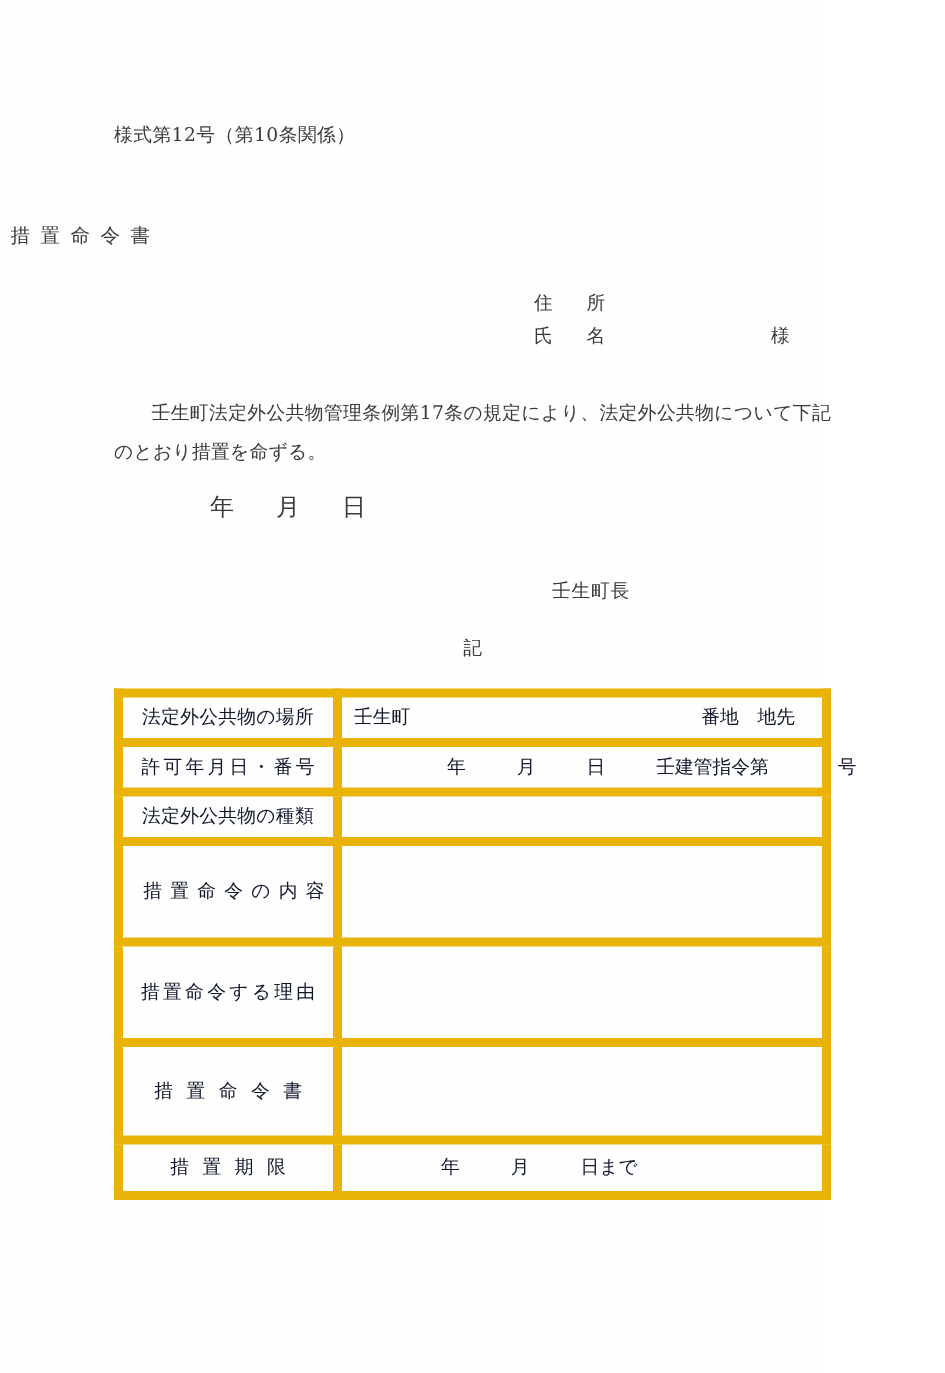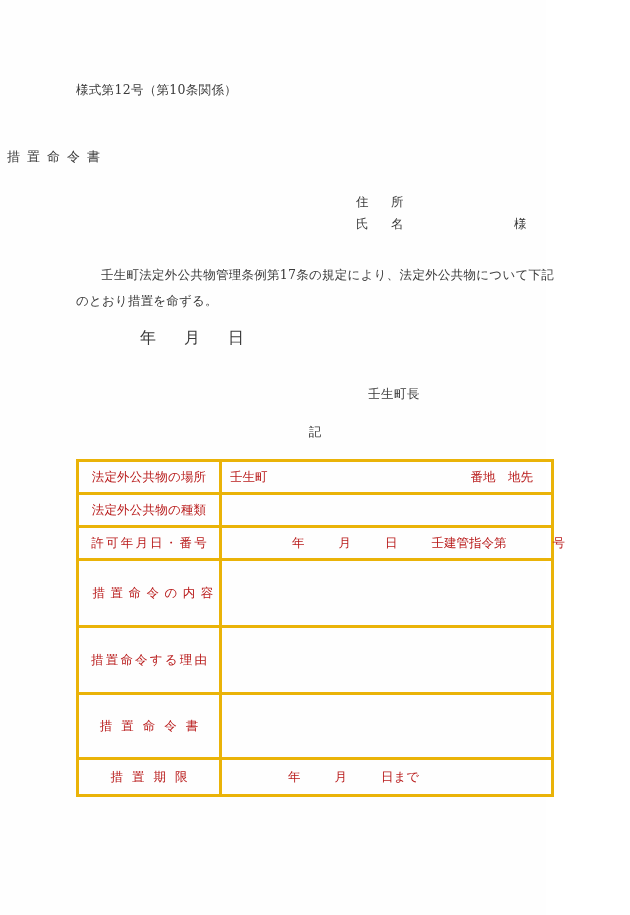--- a/index.html
+++ b/index.html
@@ -99,25 +99,25 @@
 
   
   .form-table {
     position: absolute;
     left: 76px; top: 459px;
     width: 478px;
     border-collapse: collapse;
     table-layout: fixed;
   }
   .form-table td {
-    border: 3px solid #eab308;
+    border: 6px solid #eab308;
     font-size: 12.5px;
     padding: 0 8px;
     vertical-align: middle;
-    color: #b91c1c;
+    color: #0f172a;
   }
   .form-table td.label {
     width: 124px;
     text-align: center;
     white-space: pre;
   }
   .form-table td.value {
     text-align: left;
     white-space: pre;
   }
@@ -163,27 +163,27 @@
   <div class="abs ki-marker">記</div>
 
   <table class="form-table">
     <tbody>
       <tr class="r-short">
         <td class="label lbl-none">法定外公共物の場所</td>
         <td class="value val-loc"><span>壬生町</span><span class="tail">番地　地先</span></td>
       </tr>
 
       <tr class="r-short">
-        <td class="label lbl-none">法定外公共物の種類</td>
-        <td class="value"></td>
-      </tr>
-
-      <tr class="r-short">
         <td class="label lbl-mid">許可年月日・番号</td>
         <td class="value"><span class="val-center"></span><span>年</span><span class="sp-m"></span><span>月</span><span class="sp-m"></span><span>日</span><span class="sp-m"></span><span>壬建管指令第</span><span class="sp-l"></span><span>号</span></td>
+      </tr>
+
+      <tr class="r-short">
+        <td class="label lbl-none">法定外公共物の種類</td>
+        <td class="value"></td>
       </tr>
 
       <tr class="r-tall">
         <td class="label lbl-wide">措置命令の内容</td>
         <td class="value"></td>
       </tr>
 
       <tr class="r-tall">
         <td class="label lbl-mid">措置命令する理由</td>
         <td class="value"></td>

